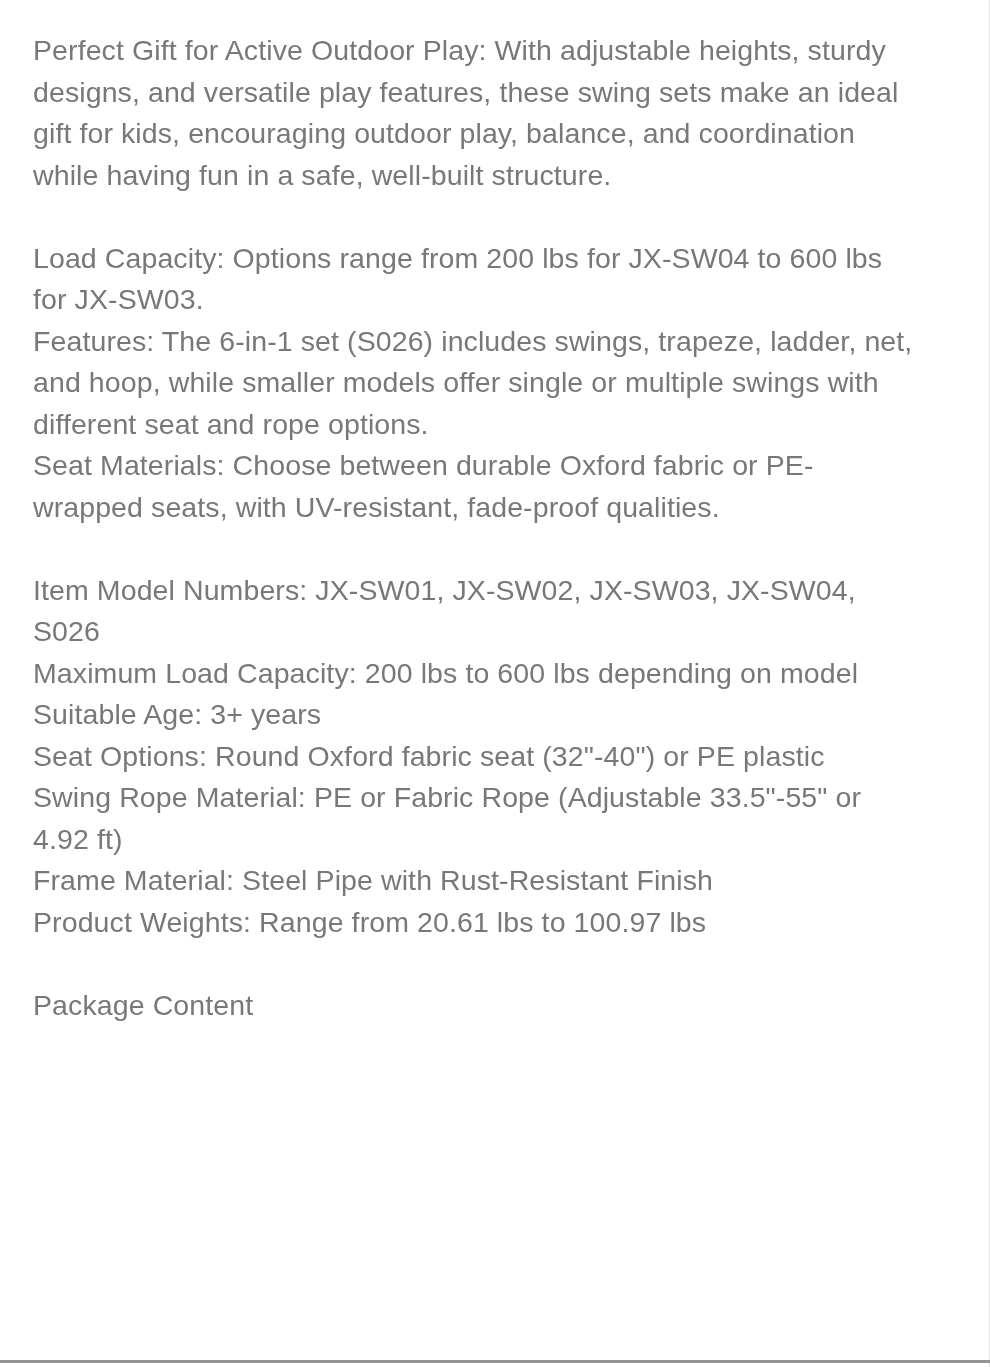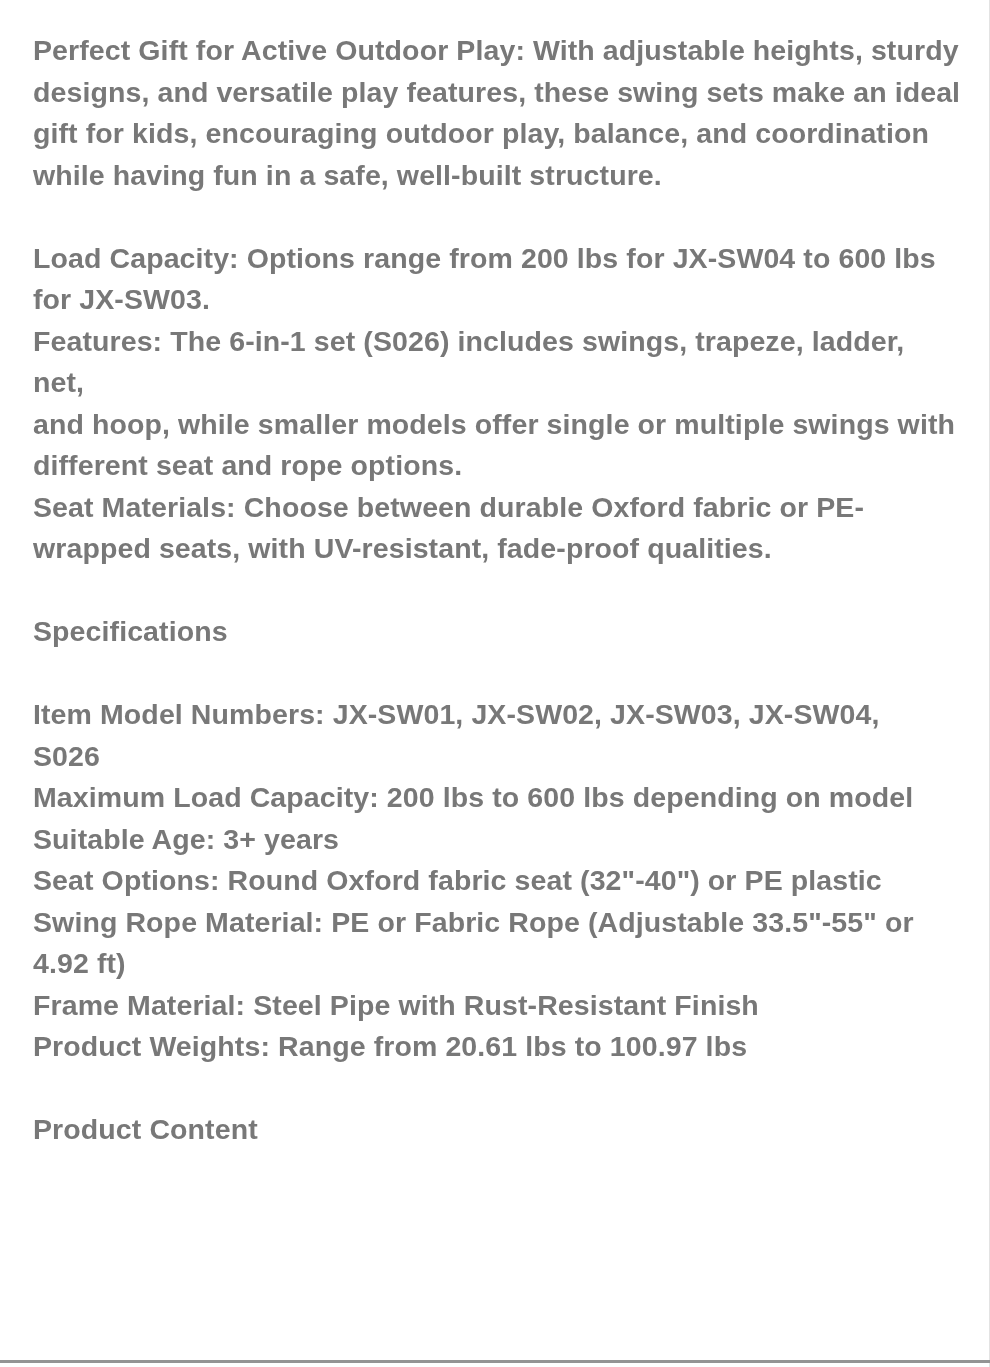--- a/index.html
+++ b/index.html
@@ -26,21 +26,20 @@
     width: 930px;
     padding-top: 30px;
     color: #787878;
     font-size: 28.5px;
     line-height: 41.5px;
     letter-spacing: 0.1px;
   }
   .block {
     margin: 0 0 41.5px 0;
     white-space: pre-line;
-    font-weight: bold;
   }
   .block:last-child {
     margin-bottom: 0;
   }
   .right-edge {
     position: absolute;
     top: 0;
     bottom: 0;
     right: 0;
     width: 1px;
@@ -64,27 +63,26 @@
 designs, and versatile play features, these swing sets make an ideal
 gift for kids, encouraging outdoor play, balance, and coordination
 while having fun in a safe, well-built structure.</p>
     <p class="block">Load Capacity: Options range from 200 lbs for JX-SW04 to 600 lbs
 for JX-SW03.
 Features: The 6-in-1 set (S026) includes swings, trapeze, ladder, net,
 and hoop, while smaller models offer single or multiple swings with
 different seat and rope options.
 Seat Materials: Choose between durable Oxford fabric or PE-
 wrapped seats, with UV-resistant, fade-proof qualities.</p>
-    <p class="block">Specifications</p>
     <p class="block">Item Model Numbers: JX-SW01, JX-SW02, JX-SW03, JX-SW04,
 S026
 Maximum Load Capacity: 200 lbs to 600 lbs depending on model
 Suitable Age: 3+ years
 Seat Options: Round Oxford fabric seat (32"-40") or PE plastic
 Swing Rope Material: PE or Fabric Rope (Adjustable 33.5"-55" or
 4.92 ft)
 Frame Material: Steel Pipe with Rust-Resistant Finish
 Product Weights: Range from 20.61 lbs to 100.97 lbs</p>
-    <p class="block">Product Content</p>
+    <p class="block">Package Content</p>
   </div>
   <div class="right-edge"></div>
   <div class="divider"></div>
 </div>
 
 </body></html>

